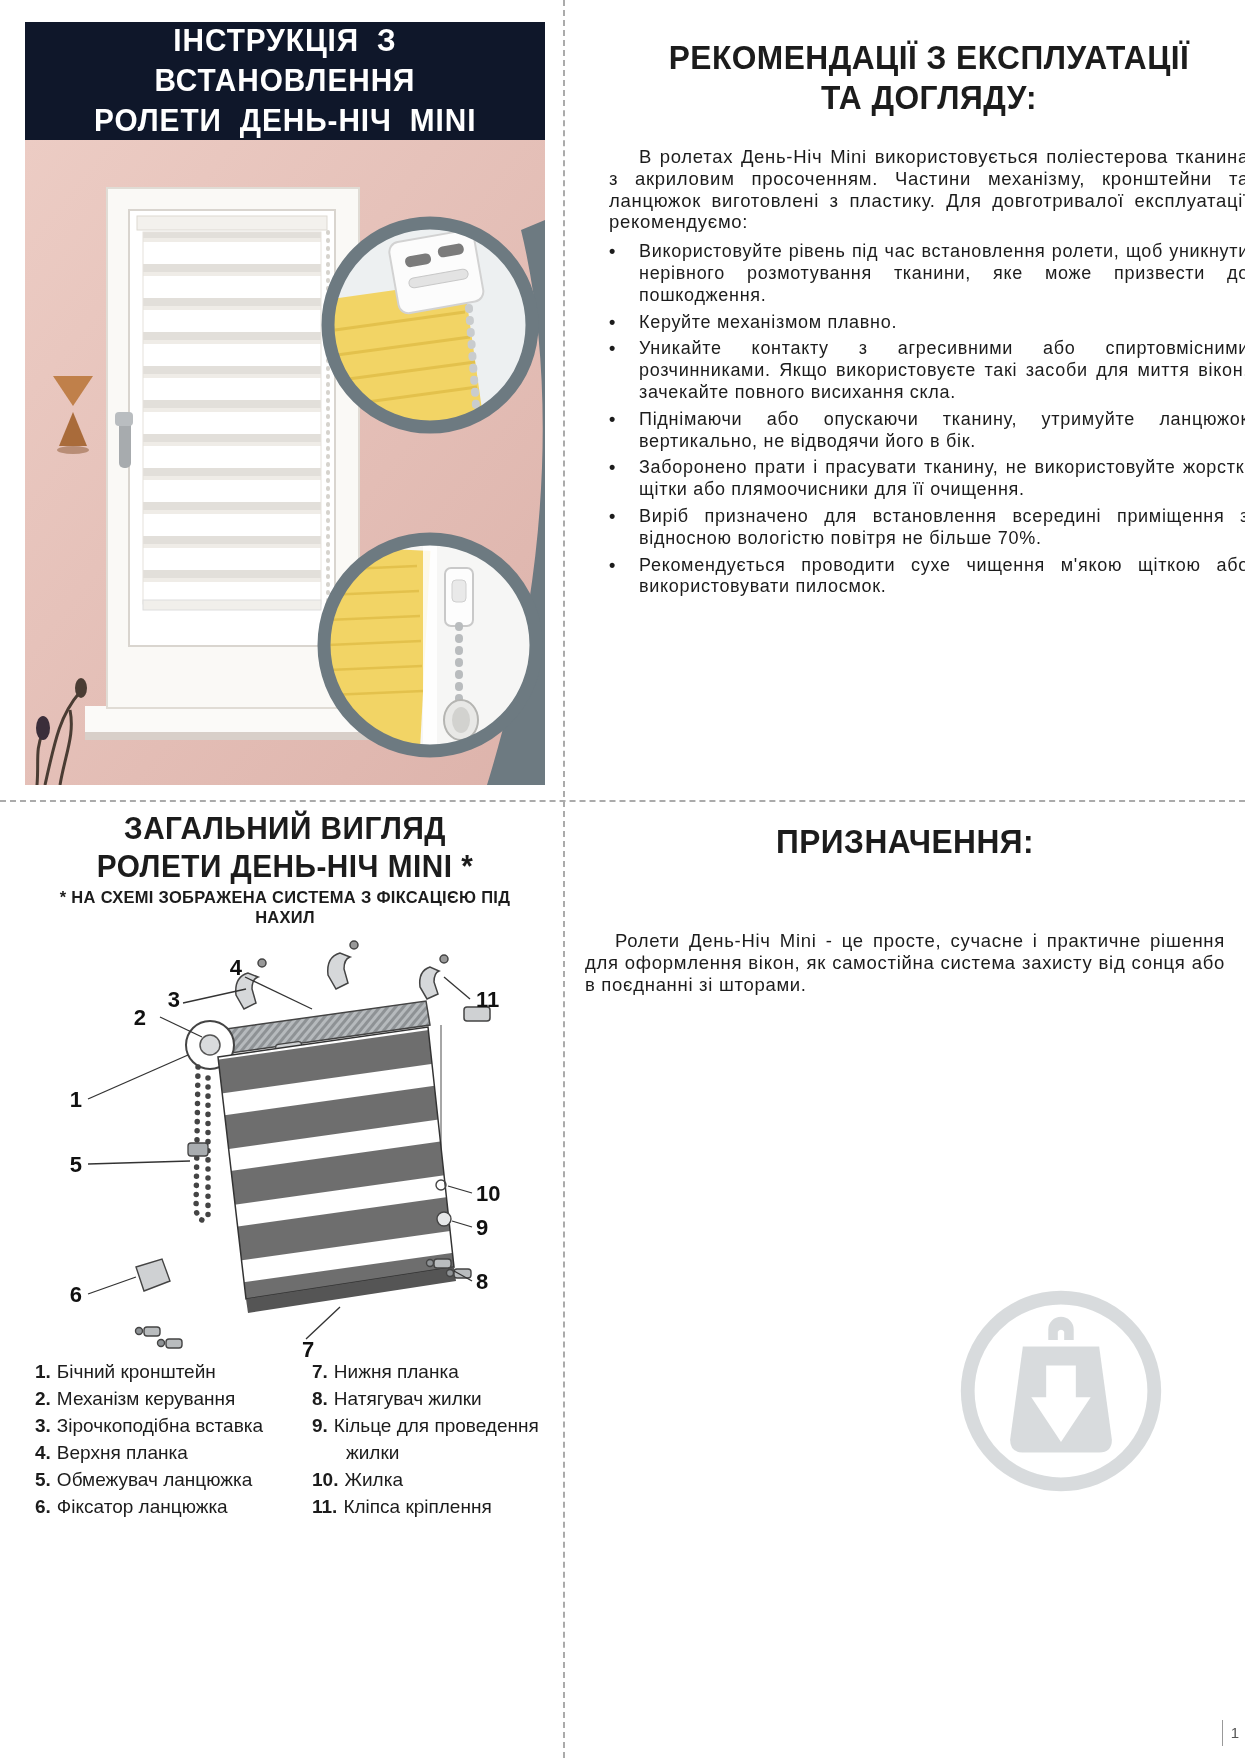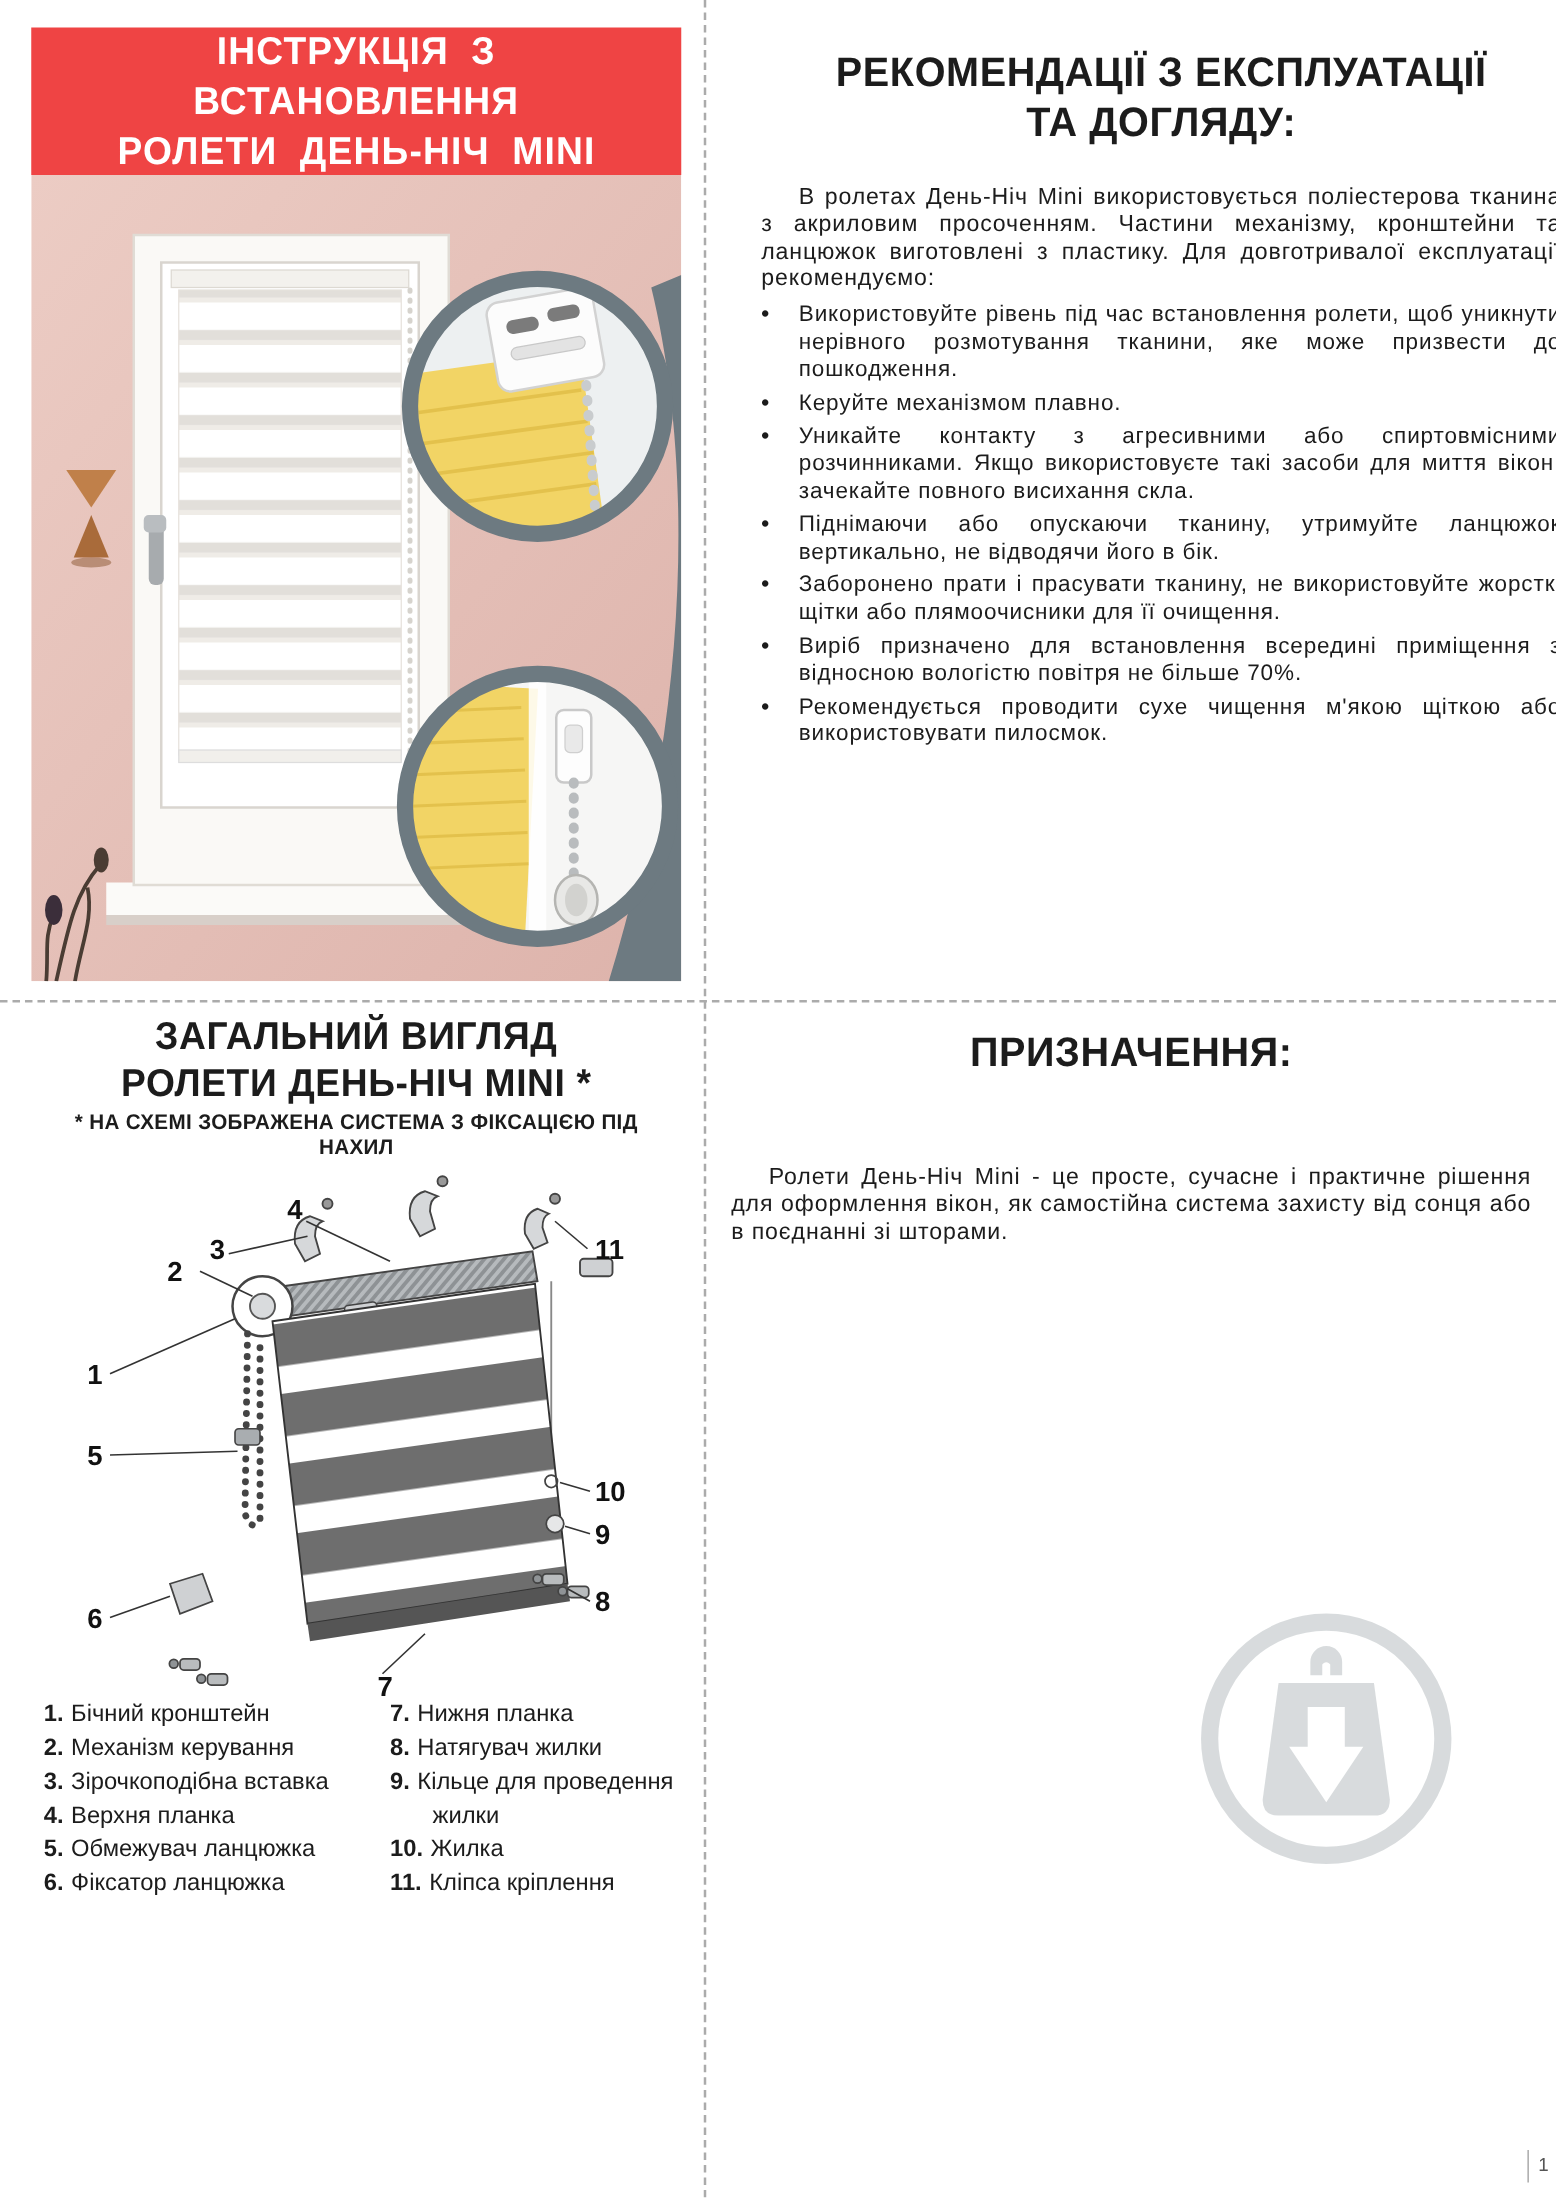--- a/index.html
+++ b/index.html
@@ -7,21 +7,21 @@
   body {
     width:1245px; height:1758px; position:relative; overflow:hidden;
     font-family:"Liberation Sans", sans-serif; color:#1c1c1c;
   }
   .divider-v { position:absolute; left:563px; top:0; height:1758px; width:0; border-left:2px dashed #ababab; }
   .divider-h { position:absolute; top:800px; left:0; width:1245px; height:0; border-top:2px dashed #ababab; }
 
   
   .tl-header {
     position:absolute; left:25px; top:22px; width:520px; height:118px;
-    background:#ef4444; color:#ffffff; display:flex; flex-direction:column;
+    background:#0f172a; color:#ffffff; display:flex; flex-direction:column;
     justify-content:center; align-items:center; text-align:center;
   }
   .tl-header .hl {
     font-weight:bold; font-size:31px; line-height:40px; letter-spacing:1px;
     word-spacing:9px; transform:scaleX(.96);
   }
   .tl-photo { position:absolute; left:25px; top:140px; width:520px; height:645px; }
 
   
   .col-right { position:absolute; left:585px; width:640px; }

